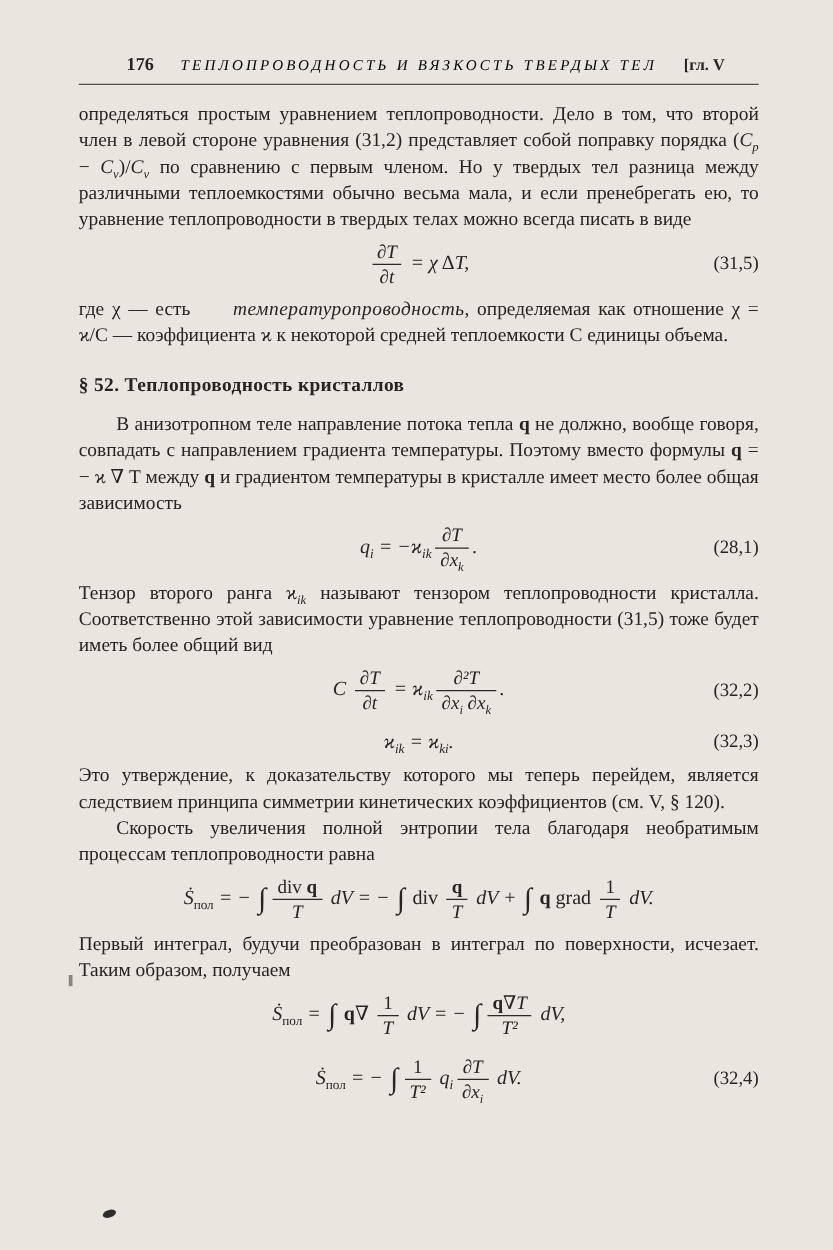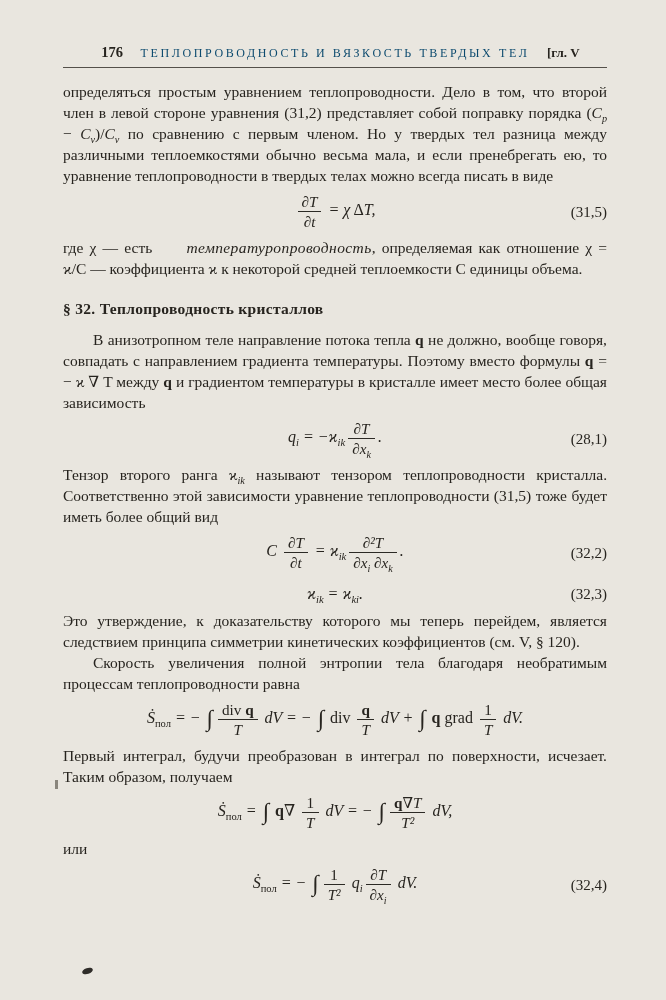--- a/index.html
+++ b/index.html
@@ -12,21 +12,21 @@
     position:relative; overflow:hidden;
     font-family:"Liberation Serif","DejaVu Serif",serif;
     padding:44px 59px 0 63px;
   }
   .running-head {
     display:flex; align-items:baseline;
     border-bottom:1px solid var(--rule, #54504a);
     padding-bottom:6px;
   }
   .pagenum { font-weight:bold; font-size:14.5px; min-width:60px;text-align:right; }
-  .rtitle  { flex:1; text-align:center; font-size:12px; letter-spacing:2.6px; color:#0c4a6e; }
+  .rtitle  { flex:1; text-align:center; font-size:12px; letter-spacing:2.6px; color:#000000;font-style:italic; }
   .chap    { font-weight:bold; font-size:13px; min-width:60px; text-align:left; }
   main { margin-top:13px; }
   p.para {
     font-size:15.5px; line-height:21px;
     text-align:justify;
   }
   .indent { text-indent:30px; }
   .section-title {
     font-weight:bold; font-size:15.5px;
     margin:21px 0 11px 0; letter-spacing:0.3px;
@@ -64,21 +64,21 @@
   </header>
 
   <main>
 
     <p class="para"><span>определяться простым уравнением теплопроводности. Дело в том, что второй член в левой стороне уравнения (31,2) представляет собой поправку порядка (</span><span class="v">C</span><sub class="v">p</sub><span> − </span><span class="v">C</span><sub class="v">v</sub><span>)/</span><span class="v">C</span><sub class="v">v</sub><span> по сравнению с первым членом. Но у твердых тел разница между различными теплоемкостями обычно весьма мала, и если пренебрегать ею, то уравнение теплопроводности в твердых телах можно всегда писать в виде</span></p>
 
     <div class="eq-row"><span><span class="frac"><span class="fn v">∂T</span><span class="fd v">∂t</span></span><span class="v"> = χ</span><span class="rm"> Δ</span><span class="v">T,</span></span><span class="eq-num">(31,5)</span></div>
 
     <p class="para"><span>где χ — есть </span><em class="term">температуропроводность</em><span>, определяемая как отношение χ = ϰ/C — коэффициента ϰ к некоторой средней теплоемкости C единицы объема.</span></p>
 
-    <h2 class="section-title">§ 32. Теплопроводность кристаллов</h2>
+    <h2 class="section-title">§ 52. Теплопроводность кристаллов</h2>
 
     <p class="para indent"><span>В анизотропном теле направление потока тепла </span><span class="bq">q</span><span> не должно, вообще говоря, совпадать с направлением градиента температуры. Поэтому вместо формулы </span><span class="bq">q</span><span> = − ϰ ∇ T между </span><span class="bq">q</span><span> и градиентом температуры в кристалле имеет место более общая зависимость</span></p>
 
     <div class="eq-row"><span><span class="v">q</span><sub class="v">i</sub><span class="v"> = −ϰ</span><sub class="v">ik</sub><span class="frac"><span class="fn v">∂T</span><span class="fd"><span class="v">∂x</span><sub class="v">k</sub></span></span><span class="v">.</span></span><span class="eq-num">(28,1)</span></div>
 
     <p class="para"><span>Тензор второго ранга ϰ</span><sub class="v">ik</sub><span> называют тензором теплопроводности кристалла. Соответственно этой зависимости уравнение теплопроводности (31,5) тоже будет иметь более общий вид</span></p>
 
     <div class="eq-row"><span><span class="v">C </span><span class="frac"><span class="fn v">∂T</span><span class="fd v">∂t</span></span><span class="v"> = ϰ</span><sub class="v">ik</sub><span class="frac"><span class="fn v">∂²T</span><span class="fd"><span class="v">∂x</span><sub class="v">i</sub><span class="v"> ∂x</span><sub class="v">k</sub></span></span><span class="v">.</span></span><span class="eq-num">(32,2)</span></div>
 
 
@@ -87,21 +87,20 @@
     <p class="para">Это утверждение, к доказательству которого мы теперь перейдем, является следствием принципа симметрии кинетических коэффициентов (см. V, § 120).</p>
 
     <p class="para indent">Скорость увеличения полной энтропии тела благодаря необратимым процессам теплопроводности равна</p>
 
     <div class="eq-row"><span><span class="v">Ṡ</span><sub class="rm">пол</sub><span class="v"> = − </span><span class="int">∫</span><span class="frac"><span class="fn"><span class="rm">div </span><span class="bq">q</span></span><span class="fd v">T</span></span><span class="v"> dV = − </span><span class="int">∫</span><span class="rm"> div </span><span class="frac"><span class="fn bq">q</span><span class="fd v">T</span></span><span class="v"> dV + </span><span class="int">∫</span><span class="bq"> q</span><span class="rm"> grad </span><span class="frac"><span class="fn rm">1</span><span class="fd v">T</span></span><span class="v"> dV.</span></span></div>
 
     <p class="para">Первый интеграл, будучи преобразован в интеграл по поверхности, исчезает. Таким образом, получаем</p>
 
     <div class="eq-row"><span><span class="v">Ṡ</span><sub class="rm">пол</sub><span class="v"> = </span><span class="int">∫</span><span class="bq"> q</span><span class="rm">∇ </span><span class="frac"><span class="fn rm">1</span><span class="fd v">T</span></span><span class="v"> dV = − </span><span class="int">∫</span><span class="frac"><span class="fn"><span class="bq">q</span><span class="rm">∇</span><span class="v">T</span></span><span class="fd v">T²</span></span><span class="v"> dV,</span></span></div>
 
-    <p class="para">или</p>
 
     <div class="eq-row"><span><span class="v">Ṡ</span><sub class="rm">пол</sub><span class="v"> = − </span><span class="int">∫</span><span class="frac"><span class="fn rm">1</span><span class="fd v">T²</span></span><span class="v"> q</span><sub class="v">i</sub><span class="frac"><span class="fn v">∂T</span><span class="fd"><span class="v">∂x</span><sub class="v">i</sub></span></span><span class="v"> dV.</span></span><span class="eq-num">(32,4)</span></div>
 
   </main>
 
   <span class="artifact-tick"></span>
   <span class="artifact-blob"></span>
 
 </div>
 

